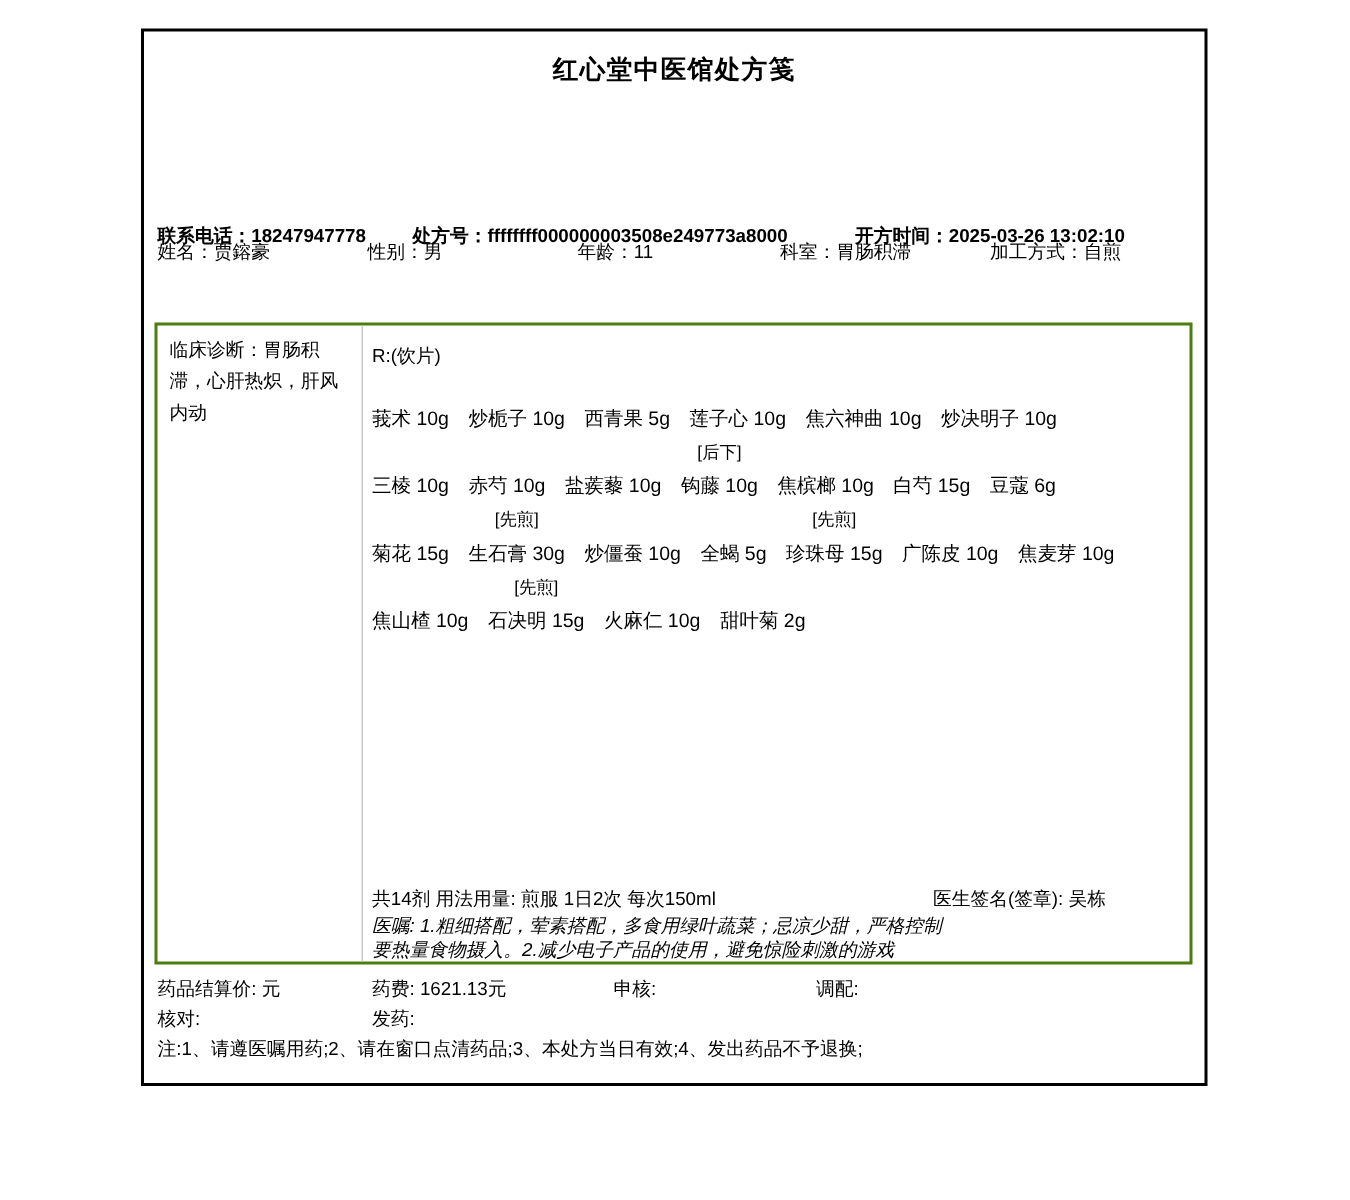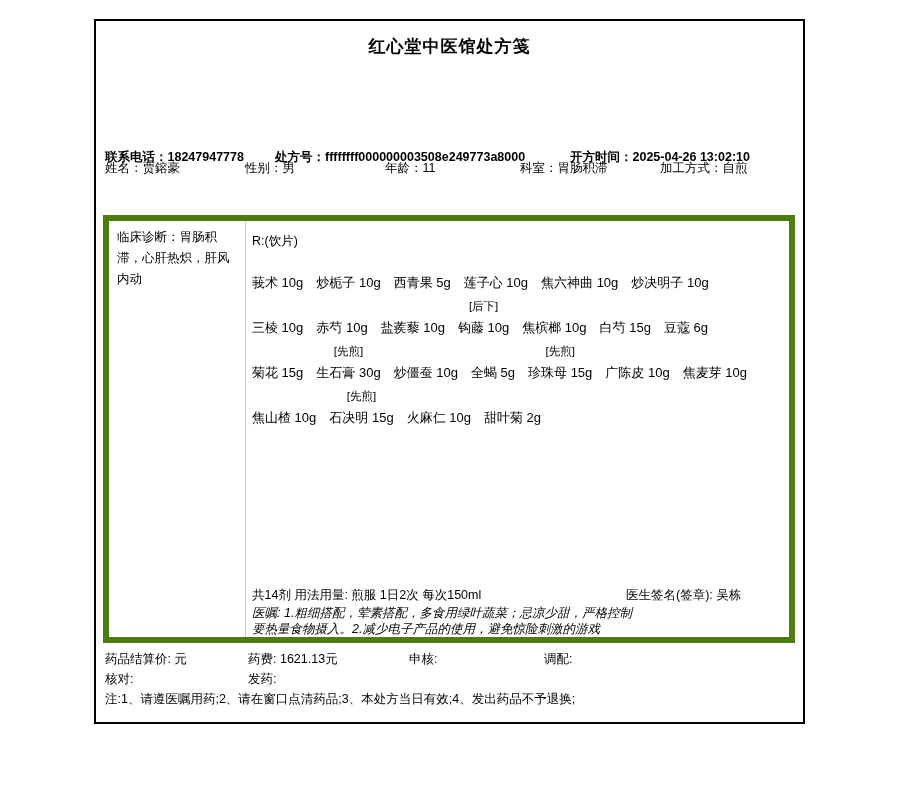--- a/index.html
+++ b/index.html
@@ -21,21 +21,21 @@
   .info2{top:128px;font-weight:bold;}
   .info1 .c1{width:140px;}
   .info1 .c2{width:140px;}
   .info1 .c3{width:135px;}
   .info1 .c4{width:140px;}
   .info2 .c1{width:170px;}
   .info2 .c2{width:295px;}
   .field{white-space:nowrap;}
   .main-box{
     position:absolute;left:7px;top:194px;width:692px;height:428px;
-    border:6px solid #4d7c0f;display:flex;box-sizing:border-box;background:#fff;
+    border:2px solid #4d7c0f;display:flex;box-sizing:border-box;background:#fff;
   }
   .diag-cell{
     width:137px;box-sizing:border-box;border-right:1px solid #c9c9c9;
     padding:6px 8px 0 8px;font-size:12.5px;line-height:21px;
   }
   .rx-cell{
     flex:1;display:flex;flex-direction:column;
     padding:12px 6px 0 6px;box-sizing:border-box;
   }
   .rx-header{font-size:12.5px;line-height:16px;}
@@ -66,21 +66,21 @@
     <span class="field c1"><span>姓名：</span><span>贾鎔豪</span></span>
     <span class="field c2"><span>性别：</span><span>男</span></span>
     <span class="field c3"><span>年龄：</span><span>11</span></span>
     <span class="field c4"><span>科室：</span><span>胃肠积滞</span></span>
     <span class="field c5"><span>加工方式：</span><span>自煎</span></span>
   </div>
 
   <div class="row info2">
     <span class="field c1"><span>联系电话：</span><span>18247947778</span></span>
     <span class="field c2"><span>处方号：</span><span>ffffffff000000003508e249773a8000</span></span>
-    <span class="field c3"><span>开方时间：</span><span>2025-04-26 13:02:10</span></span>
+    <span class="field c3"><span>开方时间：</span><span>2025-03-26 13:02:10</span></span>
   </div>
 
   <div class="main-box">
     <div class="diag-cell">
       <span>临床诊断：</span><span>胃肠积滞，心肝热炽，肝风内动</span>
     </div>
     <div class="rx-cell">
       <div class="rx-header">R:(饮片)</div>
       <div>
           <div class="herb-line"><span class="herb-item"><span class="herb-tag">&nbsp;</span><span class="herb-name">莪术 10g</span></span><span class="herb-item"><span class="herb-tag">&nbsp;</span><span class="herb-name">炒栀子 10g</span></span><span class="herb-item"><span class="herb-tag">&nbsp;</span><span class="herb-name">西青果 5g</span></span><span class="herb-item"><span class="herb-tag">&nbsp;</span><span class="herb-name">莲子心 10g</span></span><span class="herb-item"><span class="herb-tag">&nbsp;</span><span class="herb-name">焦六神曲 10g</span></span><span class="herb-item"><span class="herb-tag">&nbsp;</span><span class="herb-name">炒决明子 10g</span></span></div>

